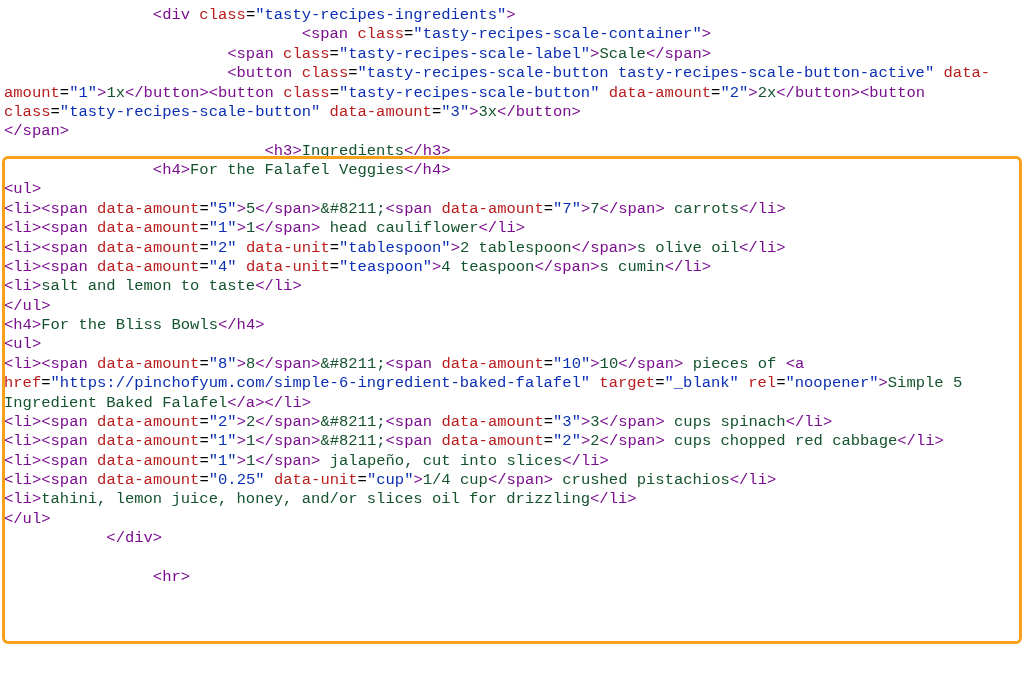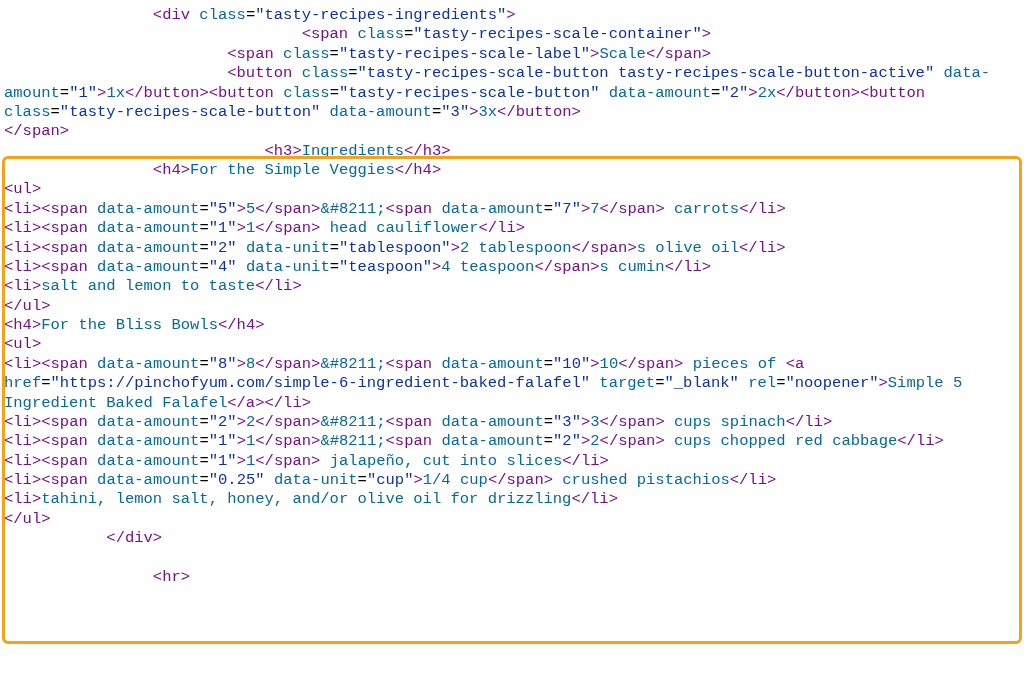--- a/index.html
+++ b/index.html
@@ -19,58 +19,58 @@
   }
   pre.src {
     margin: 0;
     padding: 6px 4px 4px 4px;
     white-space: pre-wrap;
     word-wrap: break-word;
     font: inherit;
   }
   .p  { color: #7a0e8f; }  
   .tn { color: #7a0e8f; }  
-  .an { color: #0369a1; }  
+  .an { color: #b91c1c; }  
   .eq { color: #000; }
   .av { color: #0a2fb3; }  
-  .tx { color: #0369a1; }     
+  .tx { color: #14532d; }     
   .highlight-box {
     position: absolute;
     left: 2px;
     right: 2px;
     top: 156px;
     height: 482px;
     border: 3px solid #f7a11a;
     border-radius: 6px;
     pointer-events: none;
   }
 </style>
 </head>
 <body>
 
 <pre class="src"><span><span class="tx">                </span><span class="p">&lt;</span><span class="tn">div</span> <span class="an">class</span><span class="eq">=</span><span class="av">"<span>tasty-recipes-ingredients</span>"</span><span class="p">&gt;</span></span>
 <span><span class="tx">                                </span><span class="p">&lt;</span><span class="tn">span</span> <span class="an">class</span><span class="eq">=</span><span class="av">"<span>tasty-recipes-scale-container</span>"</span><span class="p">&gt;</span></span>
 <span><span class="tx">                        </span><span class="p">&lt;</span><span class="tn">span</span> <span class="an">class</span><span class="eq">=</span><span class="av">"<span>tasty-recipes-scale-label</span>"</span><span class="p">&gt;</span><span class="tx">Scale</span><span class="p">&lt;/</span><span class="tn">span</span><span class="p">&gt;</span></span>
 <span><span class="tx">                        </span><span class="p">&lt;</span><span class="tn">button</span> <span class="an">class</span><span class="eq">=</span><span class="av">"<span>tasty-recipes-scale-button tasty-recipes-scale-button-active</span>"</span> <span class="an">data-amount</span><span class="eq">=</span><span class="av">"<span>1</span>"</span><span class="p">&gt;</span><span class="tx">1x</span><span class="p">&lt;/</span><span class="tn">button</span><span class="p">&gt;</span><span class="p">&lt;</span><span class="tn">button</span> <span class="an">class</span><span class="eq">=</span><span class="av">"<span>tasty-recipes-scale-button</span>"</span> <span class="an">data-amount</span><span class="eq">=</span><span class="av">"<span>2</span>"</span><span class="p">&gt;</span><span class="tx">2x</span><span class="p">&lt;/</span><span class="tn">button</span><span class="p">&gt;</span><span class="p">&lt;</span><span class="tn">button</span> <span class="an">class</span><span class="eq">=</span><span class="av">"<span>tasty-recipes-scale-button</span>"</span> <span class="an">data-amount</span><span class="eq">=</span><span class="av">"<span>3</span>"</span><span class="p">&gt;</span><span class="tx">3x</span><span class="p">&lt;/</span><span class="tn">button</span><span class="p">&gt;</span></span>
 <span><span class="p">&lt;/</span><span class="tn">span</span><span class="p">&gt;</span></span>
 <span><span class="tx">                        </span><span class="tx">    </span><span class="p">&lt;</span><span class="tn">h3</span><span class="p">&gt;</span><span class="tx">Ingredients</span><span class="p">&lt;/</span><span class="tn">h3</span><span class="p">&gt;</span></span>
-<span><span class="tx">                </span><span class="p">&lt;</span><span class="tn">h4</span><span class="p">&gt;</span><span class="tx">For the Simple Veggies</span><span class="p">&lt;/</span><span class="tn">h4</span><span class="p">&gt;</span></span>
+<span><span class="tx">                </span><span class="p">&lt;</span><span class="tn">h4</span><span class="p">&gt;</span><span class="tx">For the Falafel Veggies</span><span class="p">&lt;/</span><span class="tn">h4</span><span class="p">&gt;</span></span>
 <span><span class="p">&lt;</span><span class="tn">ul</span><span class="p">&gt;</span></span>
 <span><span class="p">&lt;</span><span class="tn">li</span><span class="p">&gt;</span><span class="p">&lt;</span><span class="tn">span</span> <span class="an">data-amount</span><span class="eq">=</span><span class="av">"<span>5</span>"</span><span class="p">&gt;</span><span class="tx">5</span><span class="p">&lt;/</span><span class="tn">span</span><span class="p">&gt;</span><span class="tx">&amp;#8211;</span><span class="p">&lt;</span><span class="tn">span</span> <span class="an">data-amount</span><span class="eq">=</span><span class="av">"<span>7</span>"</span><span class="p">&gt;</span><span class="tx">7</span><span class="p">&lt;/</span><span class="tn">span</span><span class="p">&gt;</span><span class="tx"> carrots</span><span class="p">&lt;/</span><span class="tn">li</span><span class="p">&gt;</span></span>
 <span><span class="p">&lt;</span><span class="tn">li</span><span class="p">&gt;</span><span class="p">&lt;</span><span class="tn">span</span> <span class="an">data-amount</span><span class="eq">=</span><span class="av">"<span>1</span>"</span><span class="p">&gt;</span><span class="tx">1</span><span class="p">&lt;/</span><span class="tn">span</span><span class="p">&gt;</span><span class="tx"> head cauliflower</span><span class="p">&lt;/</span><span class="tn">li</span><span class="p">&gt;</span></span>
 <span><span class="p">&lt;</span><span class="tn">li</span><span class="p">&gt;</span><span class="p">&lt;</span><span class="tn">span</span> <span class="an">data-amount</span><span class="eq">=</span><span class="av">"<span>2</span>"</span> <span class="an">data-unit</span><span class="eq">=</span><span class="av">"<span>tablespoon</span>"</span><span class="p">&gt;</span><span class="tx">2 tablespoon</span><span class="p">&lt;/</span><span class="tn">span</span><span class="p">&gt;</span><span class="tx">s olive oil</span><span class="p">&lt;/</span><span class="tn">li</span><span class="p">&gt;</span></span>
 <span><span class="p">&lt;</span><span class="tn">li</span><span class="p">&gt;</span><span class="p">&lt;</span><span class="tn">span</span> <span class="an">data-amount</span><span class="eq">=</span><span class="av">"<span>4</span>"</span> <span class="an">data-unit</span><span class="eq">=</span><span class="av">"<span>teaspoon</span>"</span><span class="p">&gt;</span><span class="tx">4 teaspoon</span><span class="p">&lt;/</span><span class="tn">span</span><span class="p">&gt;</span><span class="tx">s cumin</span><span class="p">&lt;/</span><span class="tn">li</span><span class="p">&gt;</span></span>
 <span><span class="p">&lt;</span><span class="tn">li</span><span class="p">&gt;</span><span class="tx">salt and lemon to taste</span><span class="p">&lt;/</span><span class="tn">li</span><span class="p">&gt;</span></span>
 <span><span class="p">&lt;/</span><span class="tn">ul</span><span class="p">&gt;</span></span>
 <span><span class="p">&lt;</span><span class="tn">h4</span><span class="p">&gt;</span><span class="tx">For the Bliss Bowls</span><span class="p">&lt;/</span><span class="tn">h4</span><span class="p">&gt;</span></span>
 <span><span class="p">&lt;</span><span class="tn">ul</span><span class="p">&gt;</span></span>
 <span><span class="p">&lt;</span><span class="tn">li</span><span class="p">&gt;</span><span class="p">&lt;</span><span class="tn">span</span> <span class="an">data-amount</span><span class="eq">=</span><span class="av">"<span>8</span>"</span><span class="p">&gt;</span><span class="tx">8</span><span class="p">&lt;/</span><span class="tn">span</span><span class="p">&gt;</span><span class="tx">&amp;#8211;</span><span class="p">&lt;</span><span class="tn">span</span> <span class="an">data-amount</span><span class="eq">=</span><span class="av">"<span>10</span>"</span><span class="p">&gt;</span><span class="tx">10</span><span class="p">&lt;/</span><span class="tn">span</span><span class="p">&gt;</span><span class="tx"> pieces of </span><span class="p">&lt;</span><span class="tn">a</span> <span class="an">href</span><span class="eq">=</span><span class="av">"<span>https://pinchofyum.com/simple-6-ingredient-baked-falafel</span>"</span> <span class="an">target</span><span class="eq">=</span><span class="av">"<span>_blank</span>"</span> <span class="an">rel</span><span class="eq">=</span><span class="av">"<span>noopener</span>"</span><span class="p">&gt;</span><span class="tx">Simple 5 Ingredient Baked Falafel</span><span class="p">&lt;/</span><span class="tn">a</span><span class="p">&gt;</span><span class="p">&lt;/</span><span class="tn">li</span><span class="p">&gt;</span></span>
 <span><span class="p">&lt;</span><span class="tn">li</span><span class="p">&gt;</span><span class="p">&lt;</span><span class="tn">span</span> <span class="an">data-amount</span><span class="eq">=</span><span class="av">"<span>2</span>"</span><span class="p">&gt;</span><span class="tx">2</span><span class="p">&lt;/</span><span class="tn">span</span><span class="p">&gt;</span><span class="tx">&amp;#8211;</span><span class="p">&lt;</span><span class="tn">span</span> <span class="an">data-amount</span><span class="eq">=</span><span class="av">"<span>3</span>"</span><span class="p">&gt;</span><span class="tx">3</span><span class="p">&lt;/</span><span class="tn">span</span><span class="p">&gt;</span><span class="tx"> cups spinach</span><span class="p">&lt;/</span><span class="tn">li</span><span class="p">&gt;</span></span>
 <span><span class="p">&lt;</span><span class="tn">li</span><span class="p">&gt;</span><span class="p">&lt;</span><span class="tn">span</span> <span class="an">data-amount</span><span class="eq">=</span><span class="av">"<span>1</span>"</span><span class="p">&gt;</span><span class="tx">1</span><span class="p">&lt;/</span><span class="tn">span</span><span class="p">&gt;</span><span class="tx">&amp;#8211;</span><span class="p">&lt;</span><span class="tn">span</span> <span class="an">data-amount</span><span class="eq">=</span><span class="av">"<span>2</span>"</span><span class="p">&gt;</span><span class="tx">2</span><span class="p">&lt;/</span><span class="tn">span</span><span class="p">&gt;</span><span class="tx"> cups chopped red cabbage</span><span class="p">&lt;/</span><span class="tn">li</span><span class="p">&gt;</span></span>
 <span><span class="p">&lt;</span><span class="tn">li</span><span class="p">&gt;</span><span class="p">&lt;</span><span class="tn">span</span> <span class="an">data-amount</span><span class="eq">=</span><span class="av">"<span>1</span>"</span><span class="p">&gt;</span><span class="tx">1</span><span class="p">&lt;/</span><span class="tn">span</span><span class="p">&gt;</span><span class="tx"> jalapeño, cut into slices</span><span class="p">&lt;/</span><span class="tn">li</span><span class="p">&gt;</span></span>
 <span><span class="p">&lt;</span><span class="tn">li</span><span class="p">&gt;</span><span class="p">&lt;</span><span class="tn">span</span> <span class="an">data-amount</span><span class="eq">=</span><span class="av">"<span>0.25</span>"</span> <span class="an">data-unit</span><span class="eq">=</span><span class="av">"<span>cup</span>"</span><span class="p">&gt;</span><span class="tx">1/4 cup</span><span class="p">&lt;/</span><span class="tn">span</span><span class="p">&gt;</span><span class="tx"> crushed pistachios</span><span class="p">&lt;/</span><span class="tn">li</span><span class="p">&gt;</span></span>
-<span><span class="p">&lt;</span><span class="tn">li</span><span class="p">&gt;</span><span class="tx">tahini, lemon salt, honey, and/or olive oil for drizzling</span><span class="p">&lt;/</span><span class="tn">li</span><span class="p">&gt;</span></span>
+<span><span class="p">&lt;</span><span class="tn">li</span><span class="p">&gt;</span><span class="tx">tahini, lemon juice, honey, and/or slices oil for drizzling</span><span class="p">&lt;/</span><span class="tn">li</span><span class="p">&gt;</span></span>
 <span><span class="p">&lt;/</span><span class="tn">ul</span><span class="p">&gt;</span></span>
 <span><span class="tx">        </span><span class="tx">   </span><span class="p">&lt;/</span><span class="tn">div</span><span class="p">&gt;</span></span>
 
 <span><span class="tx">                </span><span class="p">&lt;</span><span class="tn">hr</span><span class="p">&gt;</span></span></pre>
 
 <div class="highlight-box"></div>
 
 </body></html>

